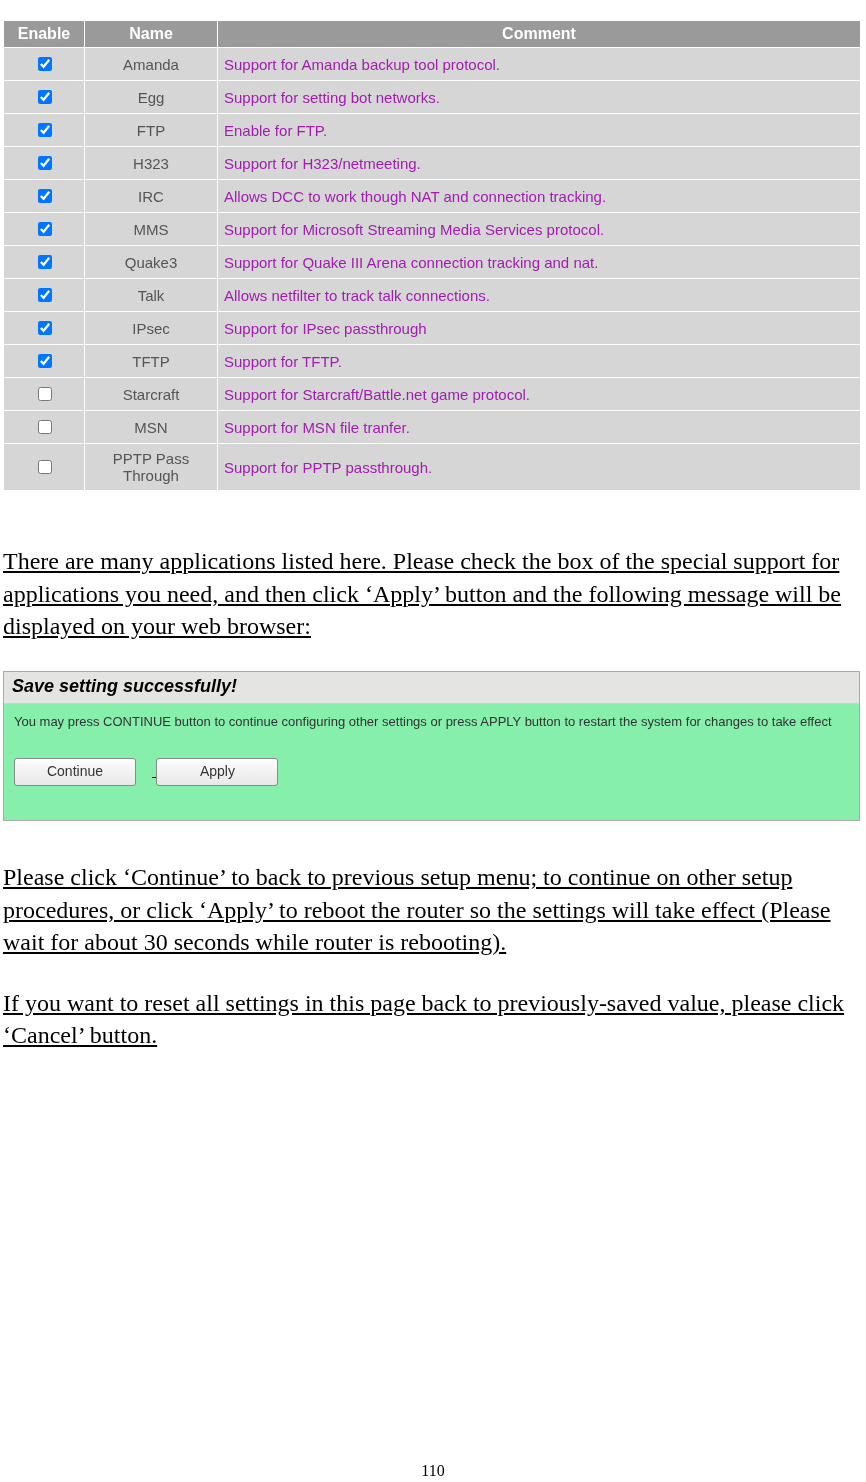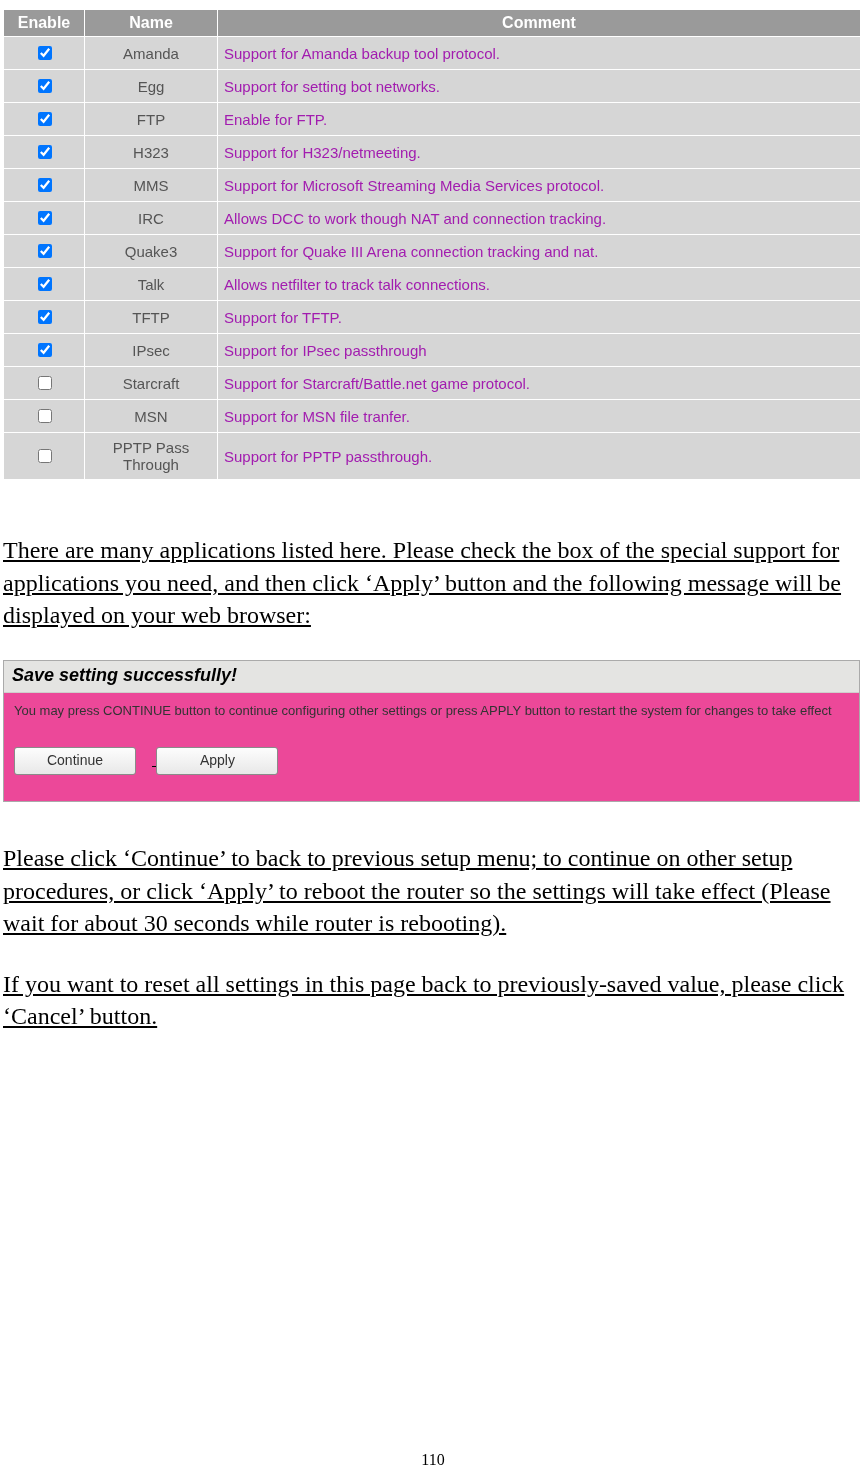--- a/index.html
+++ b/index.html
@@ -14,21 +14,21 @@
     width: 866px;
     min-height: 1482px;
     position: relative;
     box-sizing: border-box;
     padding: 0;
   }
 
   
   .alg-table {
     width: 858px;
-    margin: 9px 3px 0 3px;
+    margin: 20px 3px 0 3px;
     border-collapse: collapse;
     font-family: Arial, sans-serif;
     font-size: 15px;
     background: #d6d6d6;
   }
   .alg-table th {
     background: #9a9a9a;
     color: #fff;
     font-weight: bold;
     text-align: center;
@@ -57,23 +57,23 @@
     margin-top: 54px;
     text-decoration: underline;
   }
   .body-text p { margin: 0 0 28px 0; }
 
   
   .dlg {
     margin: 6px 3px 0 3px;
     width: 855px;
     border: 1px solid #aaa;
-    background: #ec4899;
+    background: #86efac;
     font-family: Arial, sans-serif;
-    padding: 0 0 26px 0;
+    padding: 0 0 34px 0;
   }
   .dlg-title {
     font-weight: bold;
     font-style: italic;
     font-size: 18px;
     background: #e4e4e2;
     padding: 4px 8px 6px 8px;
     border-bottom: 1px solid #cfcfcd;
   }
   .dlg-msg {
@@ -138,47 +138,47 @@
           <td class="col-name">FTP</td>
           <td class="col-comment">Enable for FTP.</td>
         </tr>
         <tr>
           <td class="col-enable"><input type="checkbox" class="chk" checked="" style=""></td>
           <td class="col-name">H323</td>
           <td class="col-comment">Support for H323/netmeeting.</td>
         </tr>
         <tr>
           <td class="col-enable"><input type="checkbox" class="chk" checked="" style=""></td>
+          <td class="col-name">IRC</td>
+          <td class="col-comment">Allows DCC to work though NAT and connection tracking.</td>
+        </tr>
+        <tr>
+          <td class="col-enable"><input type="checkbox" class="chk" checked="" style=""></td>
           <td class="col-name">MMS</td>
           <td class="col-comment">Support for Microsoft Streaming Media Services protocol.</td>
         </tr>
         <tr>
           <td class="col-enable"><input type="checkbox" class="chk" checked="" style=""></td>
-          <td class="col-name">IRC</td>
-          <td class="col-comment">Allows DCC to work though NAT and connection tracking.</td>
-        </tr>
-        <tr>
-          <td class="col-enable"><input type="checkbox" class="chk" checked="" style=""></td>
           <td class="col-name">Quake3</td>
           <td class="col-comment">Support for Quake III Arena connection tracking and nat.</td>
         </tr>
         <tr>
           <td class="col-enable"><input type="checkbox" class="chk" checked="" style=""></td>
           <td class="col-name">Talk</td>
           <td class="col-comment">Allows netfilter to track talk connections.</td>
         </tr>
         <tr>
           <td class="col-enable"><input type="checkbox" class="chk" checked="" style=""></td>
+          <td class="col-name">IPsec</td>
+          <td class="col-comment">Support for IPsec passthrough</td>
+        </tr>
+        <tr>
+          <td class="col-enable"><input type="checkbox" class="chk" checked="" style=""></td>
           <td class="col-name">TFTP</td>
           <td class="col-comment">Support for TFTP.</td>
-        </tr>
-        <tr>
-          <td class="col-enable"><input type="checkbox" class="chk" checked="" style=""></td>
-          <td class="col-name">IPsec</td>
-          <td class="col-comment">Support for IPsec passthrough</td>
         </tr>
         <tr>
           <td class="col-enable"><input type="checkbox" class="chk" style=""></td>
           <td class="col-name">Starcraft</td>
           <td class="col-comment">Support for Starcraft/Battle.net game protocol.</td>
         </tr>
         <tr>
           <td class="col-enable"><input type="checkbox" class="chk" style=""></td>
           <td class="col-name">MSN</td>
           <td class="col-comment">Support for MSN file tranfer.</td>

